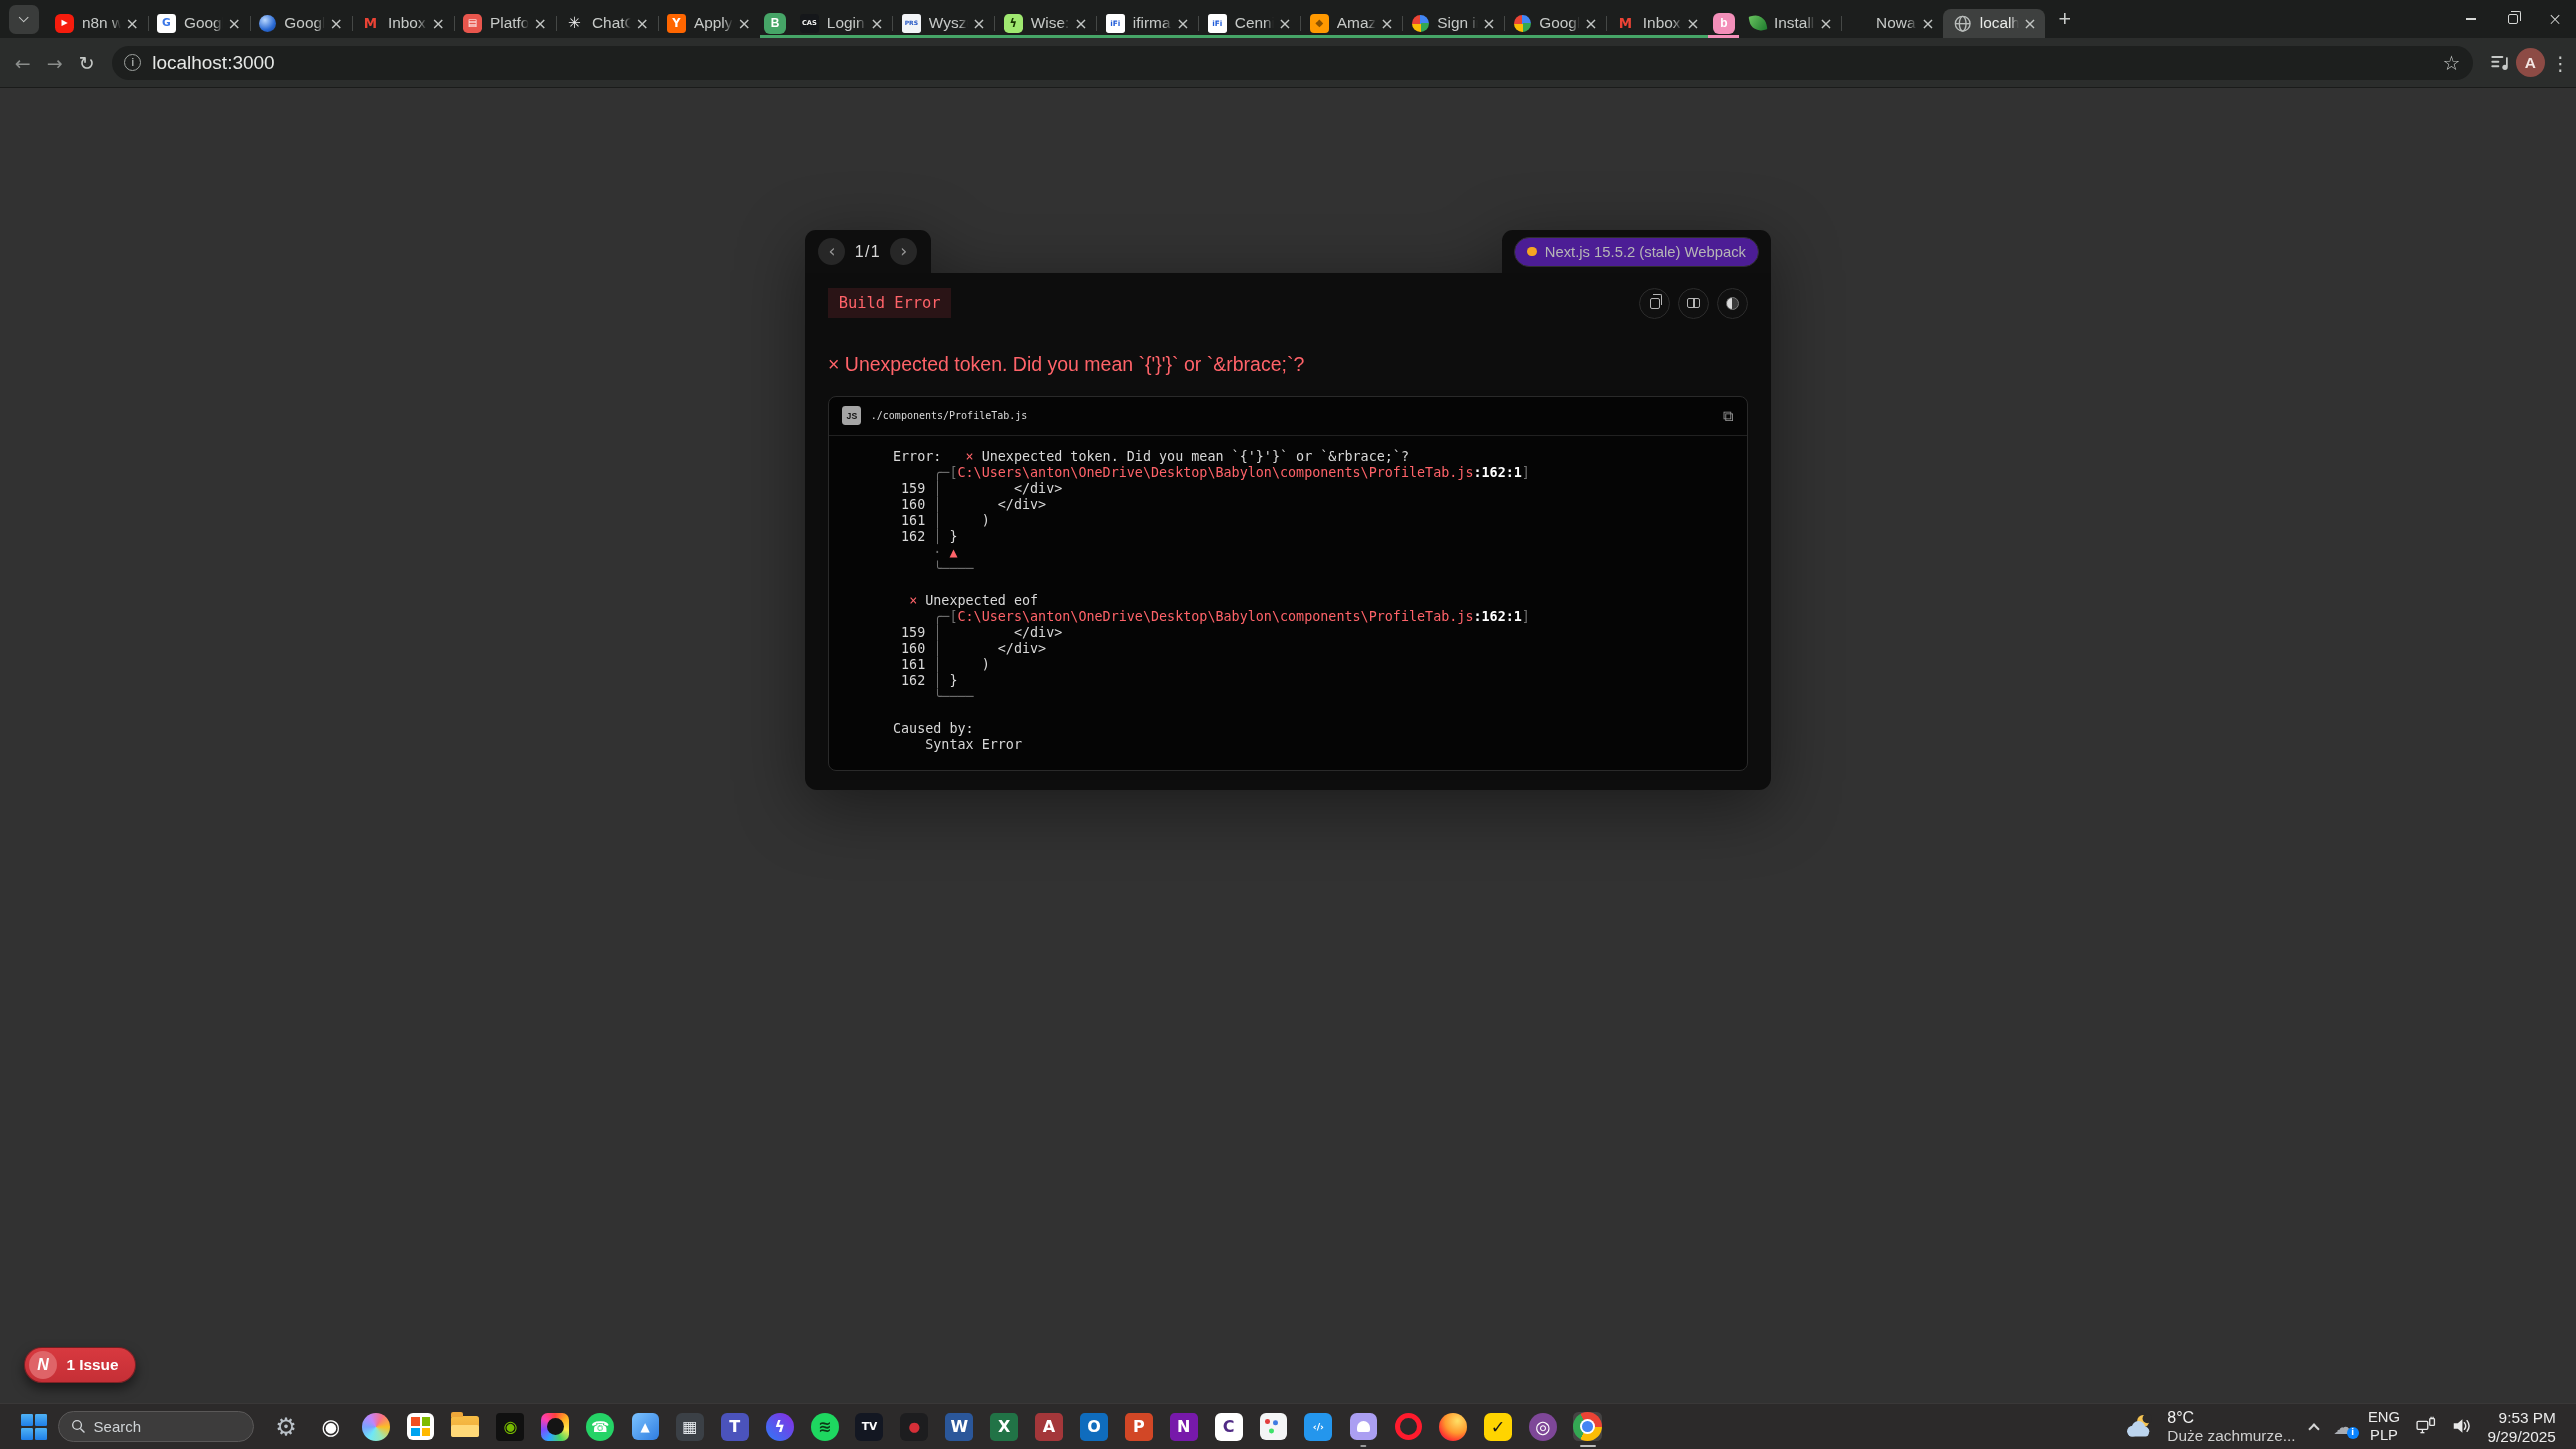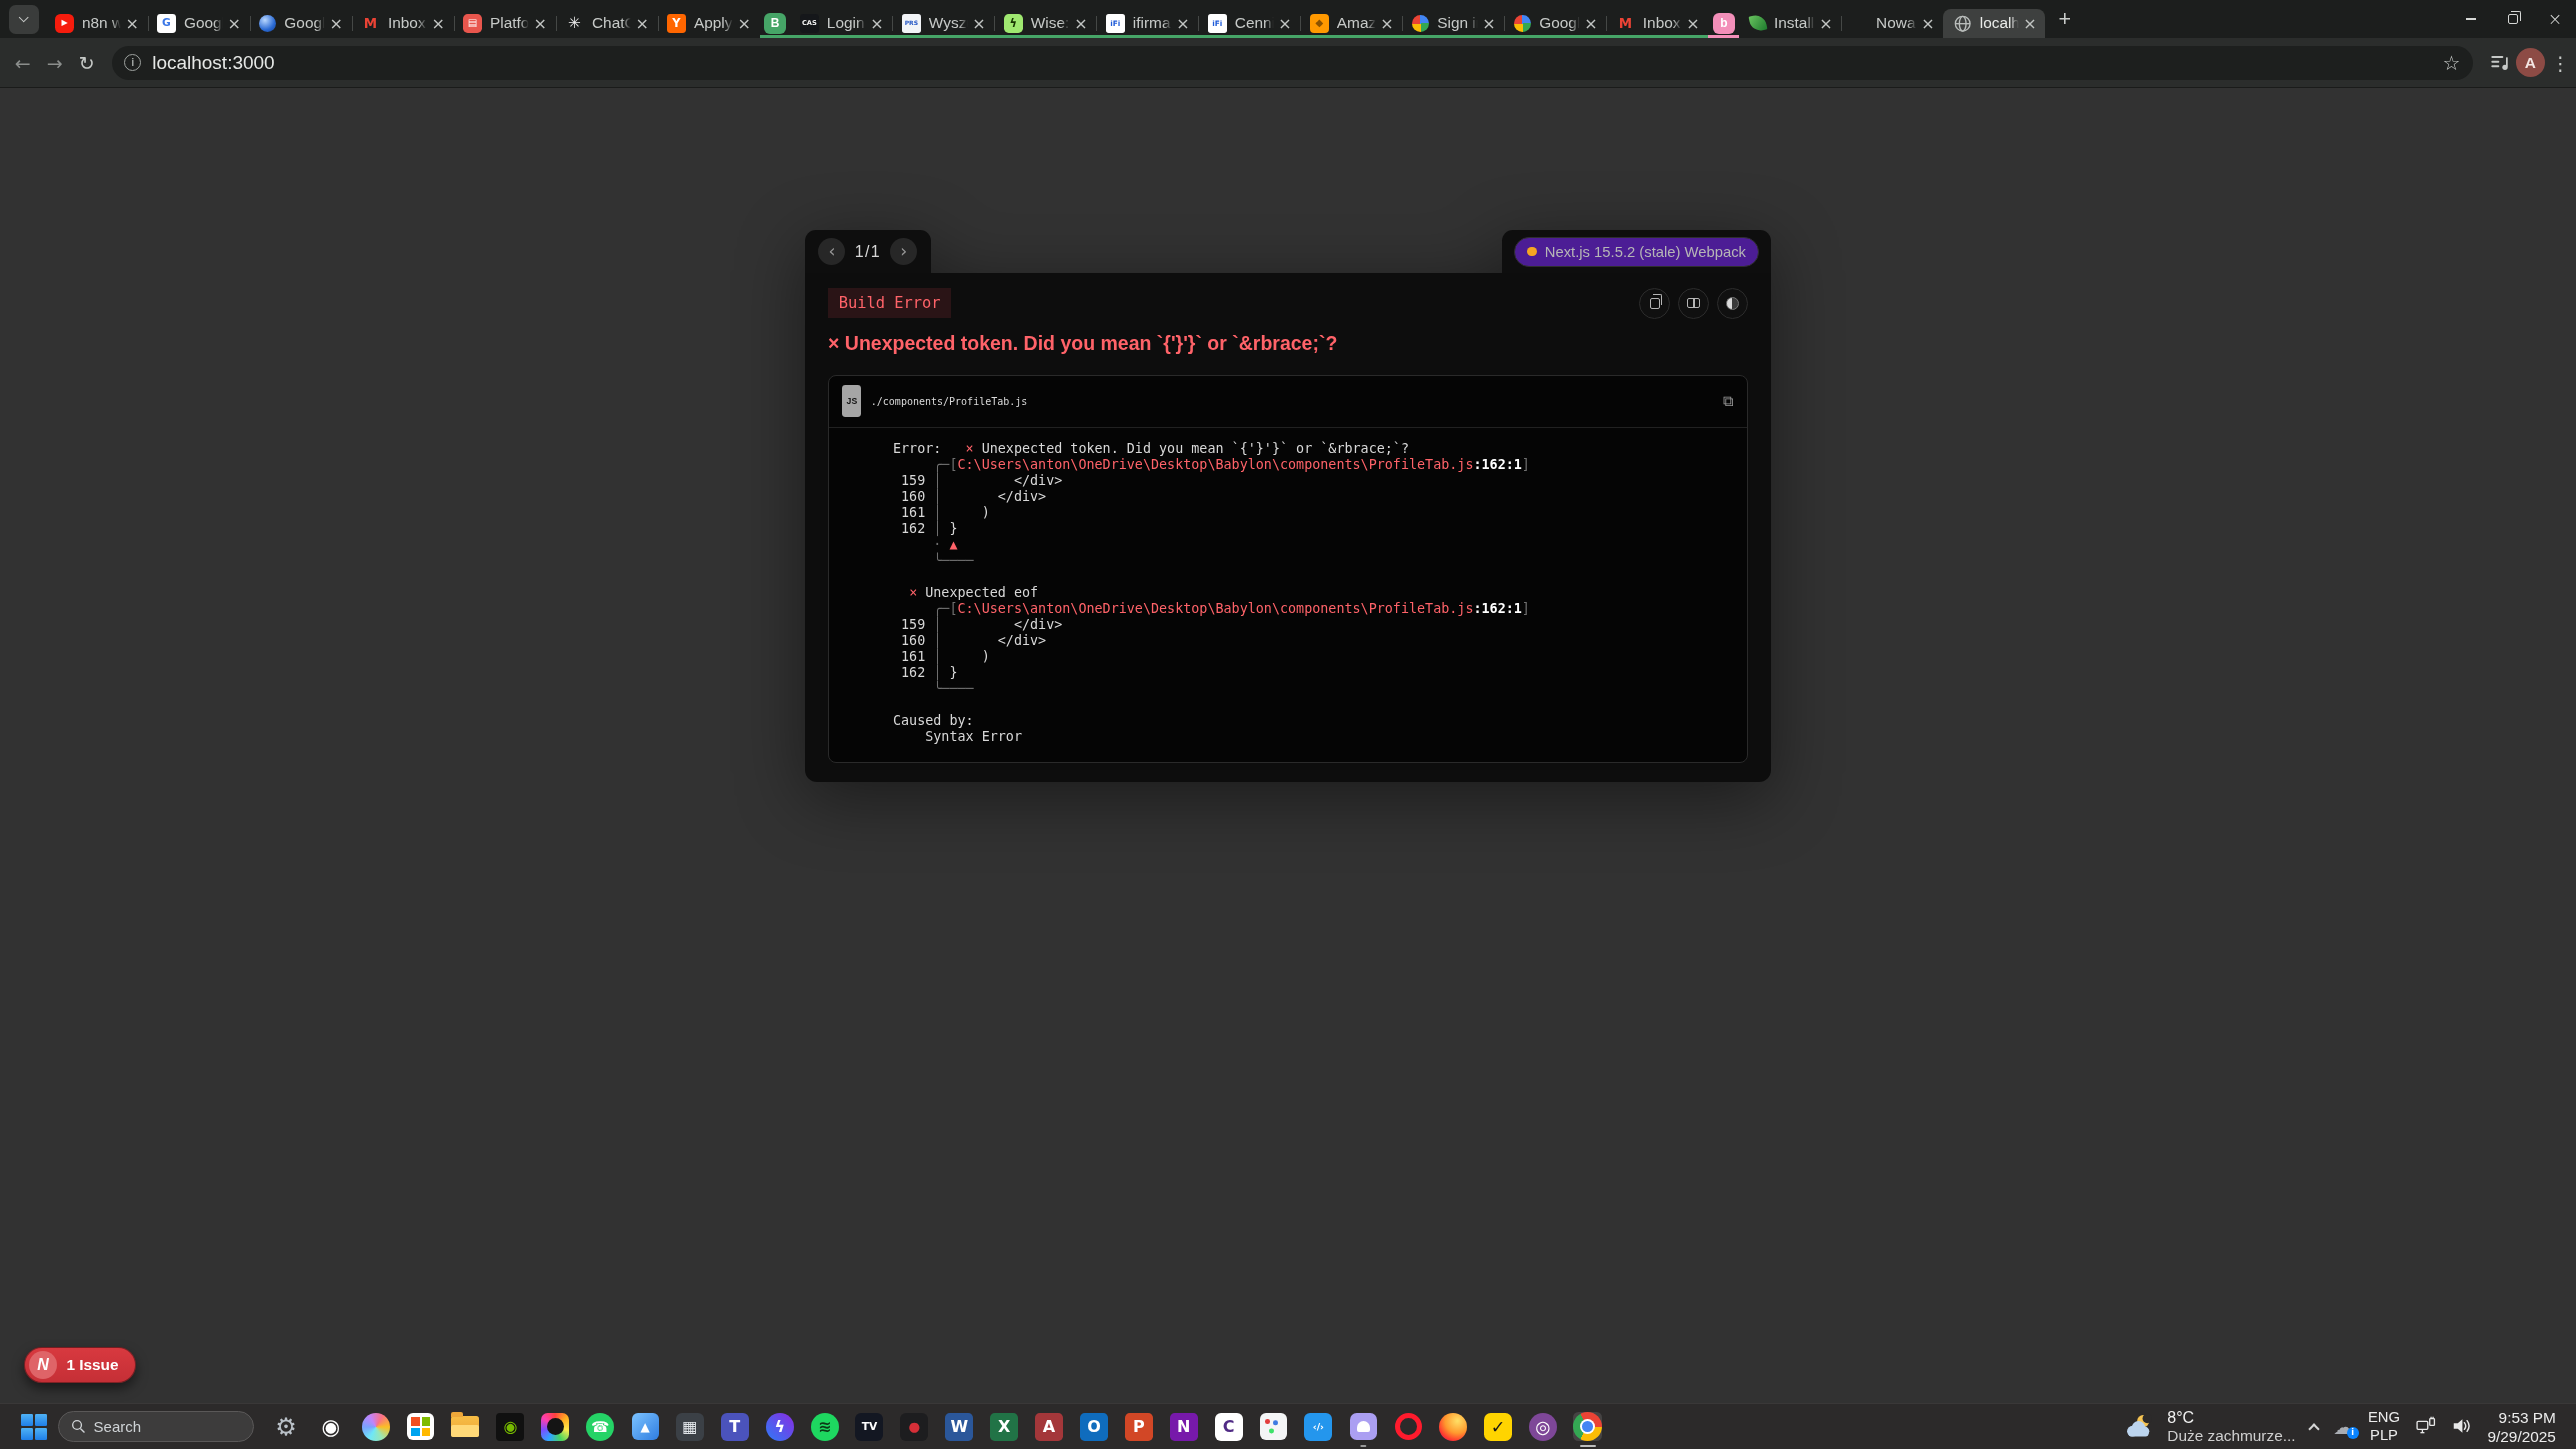--- a/index.html
+++ b/index.html
@@ -81,24 +81,24 @@
   .dlg-actions{margin-left:auto;display:flex;gap:8px;}
   .cbtn{width:31px;height:31px;border-radius:50%;border:0.7px solid #2c2c2c;background:#101010;
     display:flex;align-items:center;justify-content:center;}
   .ic-copy{width:10px;height:11.4px;border:1.3px solid #b5b5b5;border-radius:2px;position:relative;}
   .ic-copy::before{content:'';position:absolute;left:2px;top:-4.7px;width:8.7px;height:10px;
     border:1.3px solid #b5b5b5;border-left:none;border-bottom:none;border-radius:0 2px 0 0;}
   .ic-book{width:13.4px;height:10px;border:1.3px solid #b5b5b5;border-radius:2px;position:relative;}
   .ic-book::after{content:'';position:absolute;left:50%;top:0;bottom:0;width:1.3px;background:#b5b5b5;}
   .ic-half{width:13.4px;height:13.4px;border-radius:50%;border:1px solid #777;
     background:linear-gradient(90deg,#dcdcdc 50%,#3a3a3a 50%);}
-  #err-title{margin:13px 0 20px;color:#ff6369;font-size:19.5px;font-weight:700;}
+  #err-title{margin:34px 0 20px;color:#ff6369;font-size:19.5px;font-weight:400;}
   #code-frame{border:0.7px solid #2a2a2a;border-radius:8px;background:#050505;overflow:hidden;}
   #frame-head{display:flex;align-items:center;gap:9.4px;padding:9.4px 13.4px;border-bottom:0.7px solid #212121;}
-  #js-badge{width:19px;height:32px;border-radius:3.4px;background:#a5a5a5;color:#111;font-size:8.7px;
+  #js-badge{width:19px;height:19px;border-radius:3.4px;background:#a5a5a5;color:#111;font-size:8.7px;
     font-weight:800;display:flex;align-items:center;justify-content:center;flex:none;}
   #file-path{font-family:"DejaVu Sans Mono",monospace;font-size:10px;color:#dadada;}
   .ext-btn{margin-left:auto;color:#9a9a9a;font-size:14.8px;font-family:"DejaVu Sans",sans-serif;}
   #code-body{padding:13.4px 16px 17.4px;font-family:"DejaVu Sans Mono",monospace;font-size:13.4px;line-height:16px;}
   .cl{white-space:pre;min-height:16px;margin-left:48px;}
   .w{color:#d8d8d8;} .d{color:#6f6f6f;} .r{color:#ff6369;} .b{color:#ffffff;font-weight:700;}
 
   
   #issue-pill{position:absolute;left:24px;bottom:21.5px;height:36px;border-radius:18px;
     background:linear-gradient(#d8393f,#c52f36);border:1.3px solid rgba(0,0,0,.4);display:flex;

